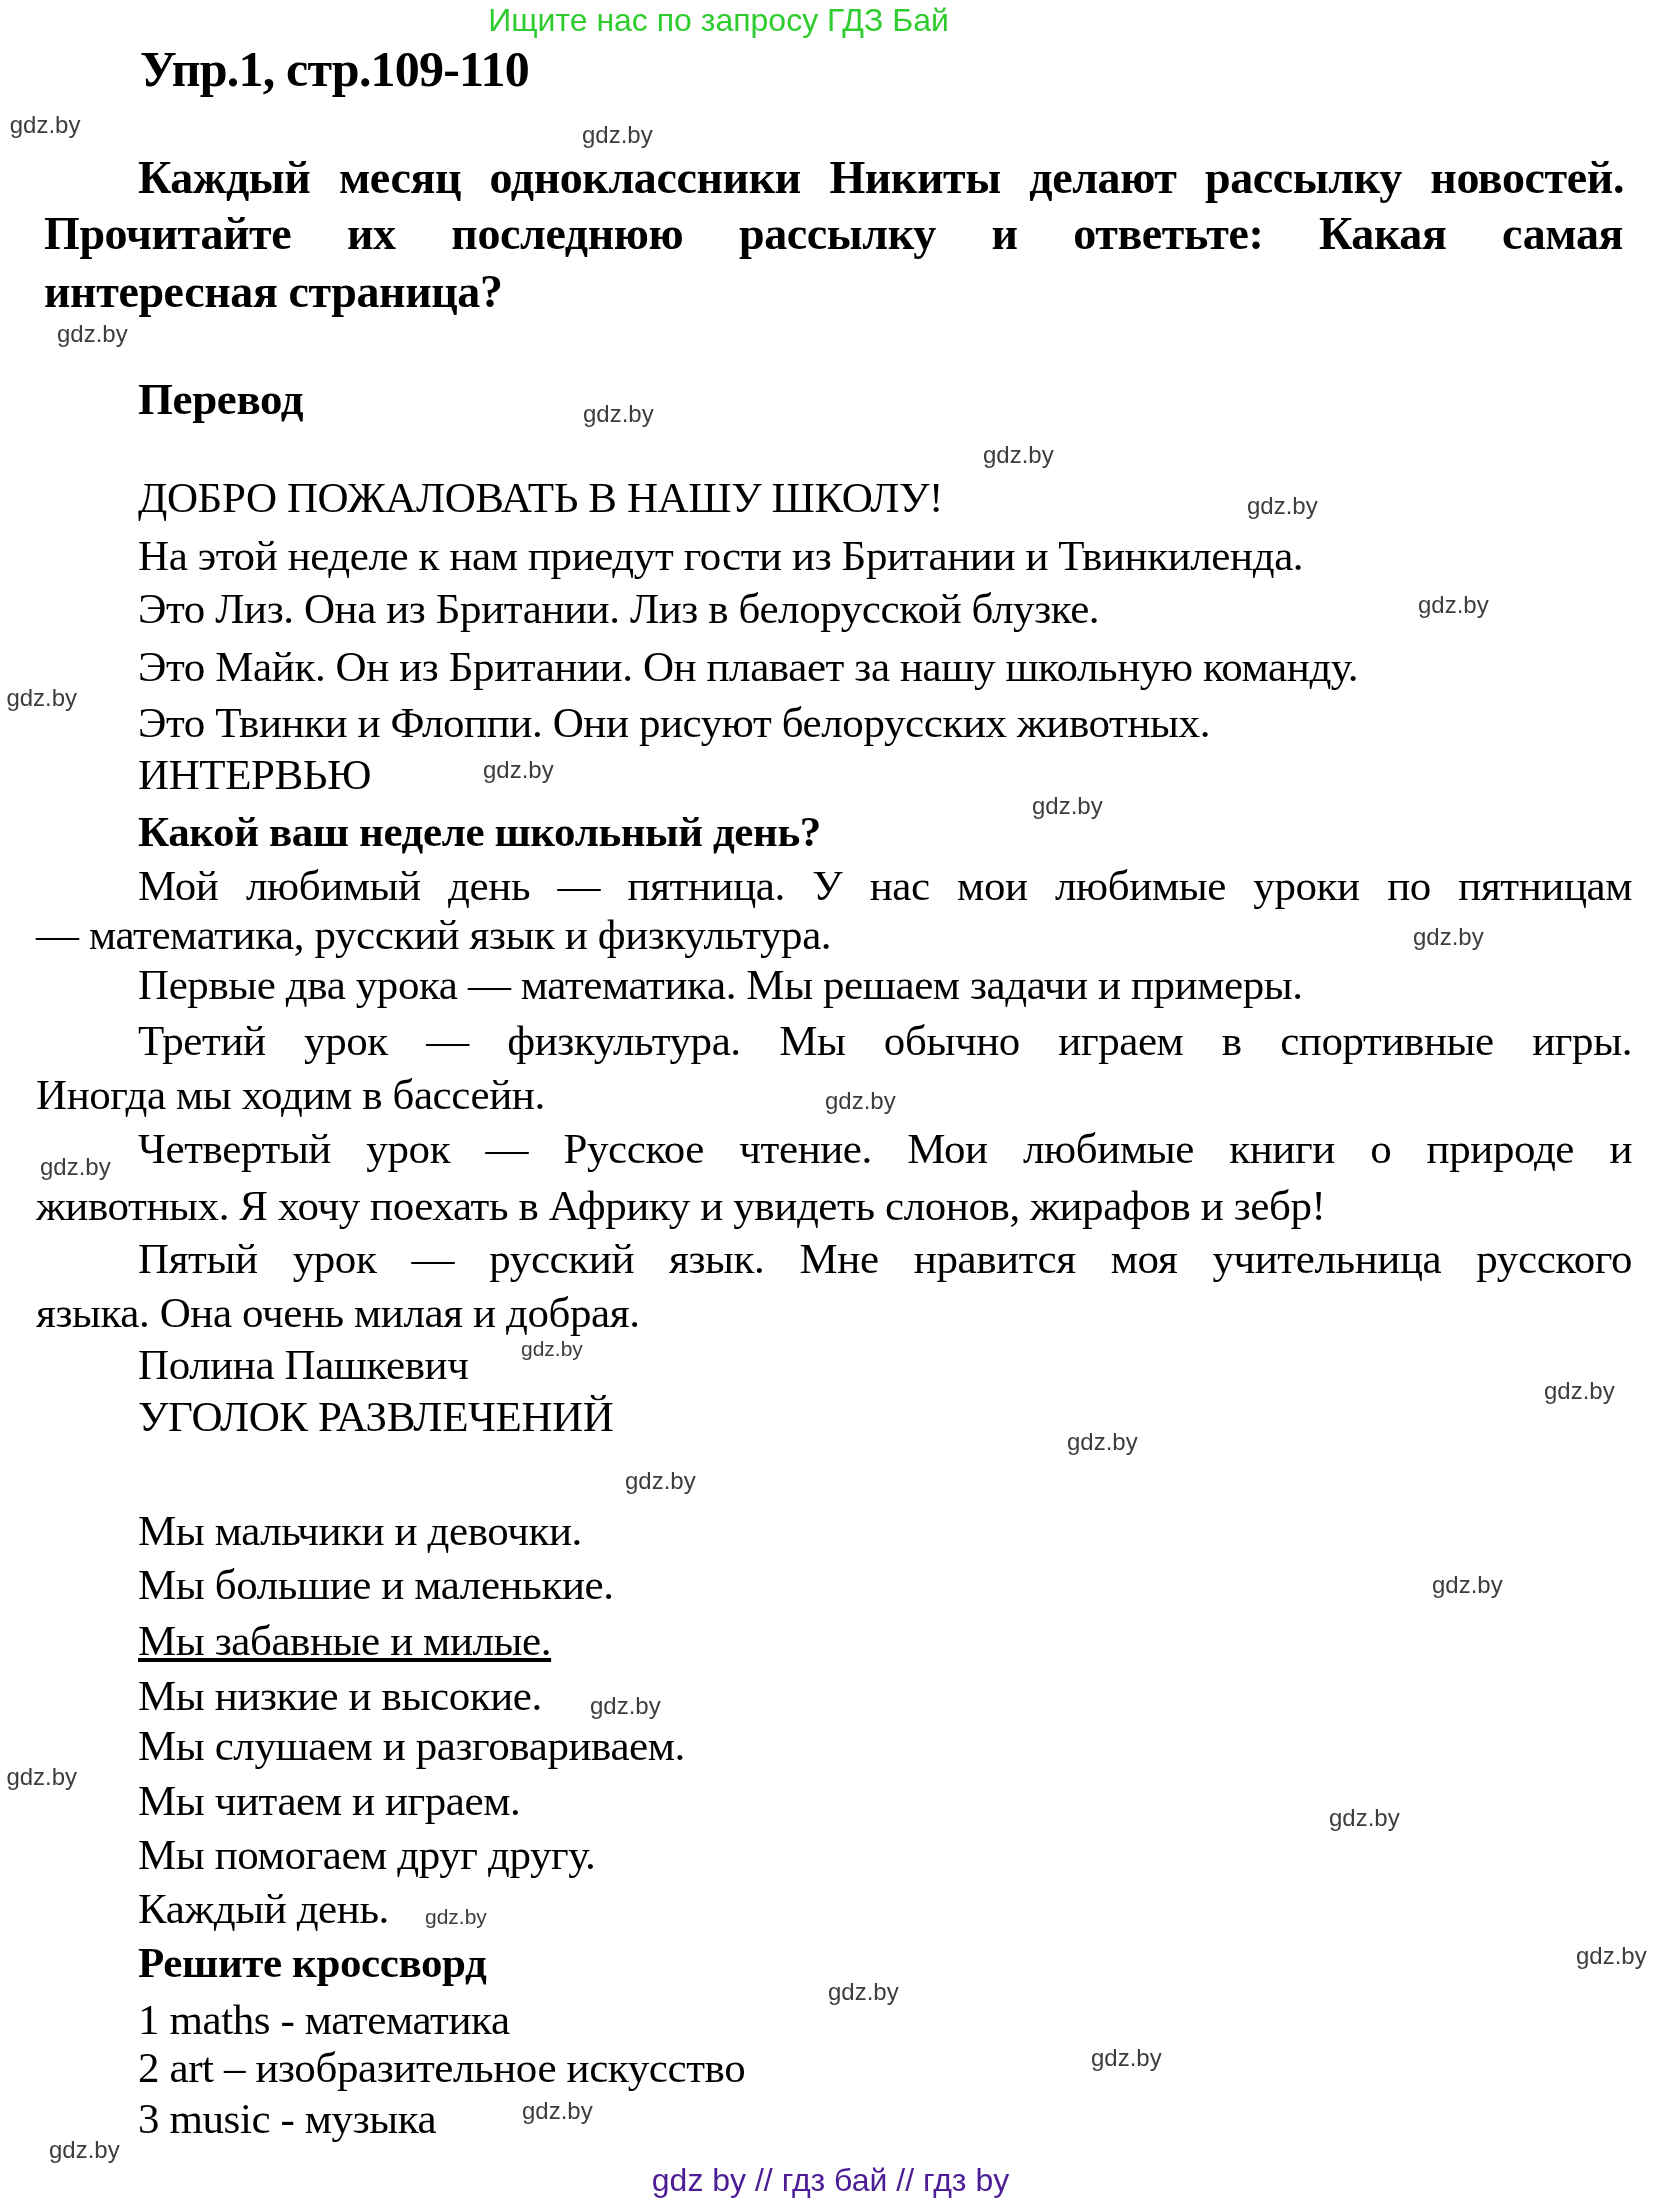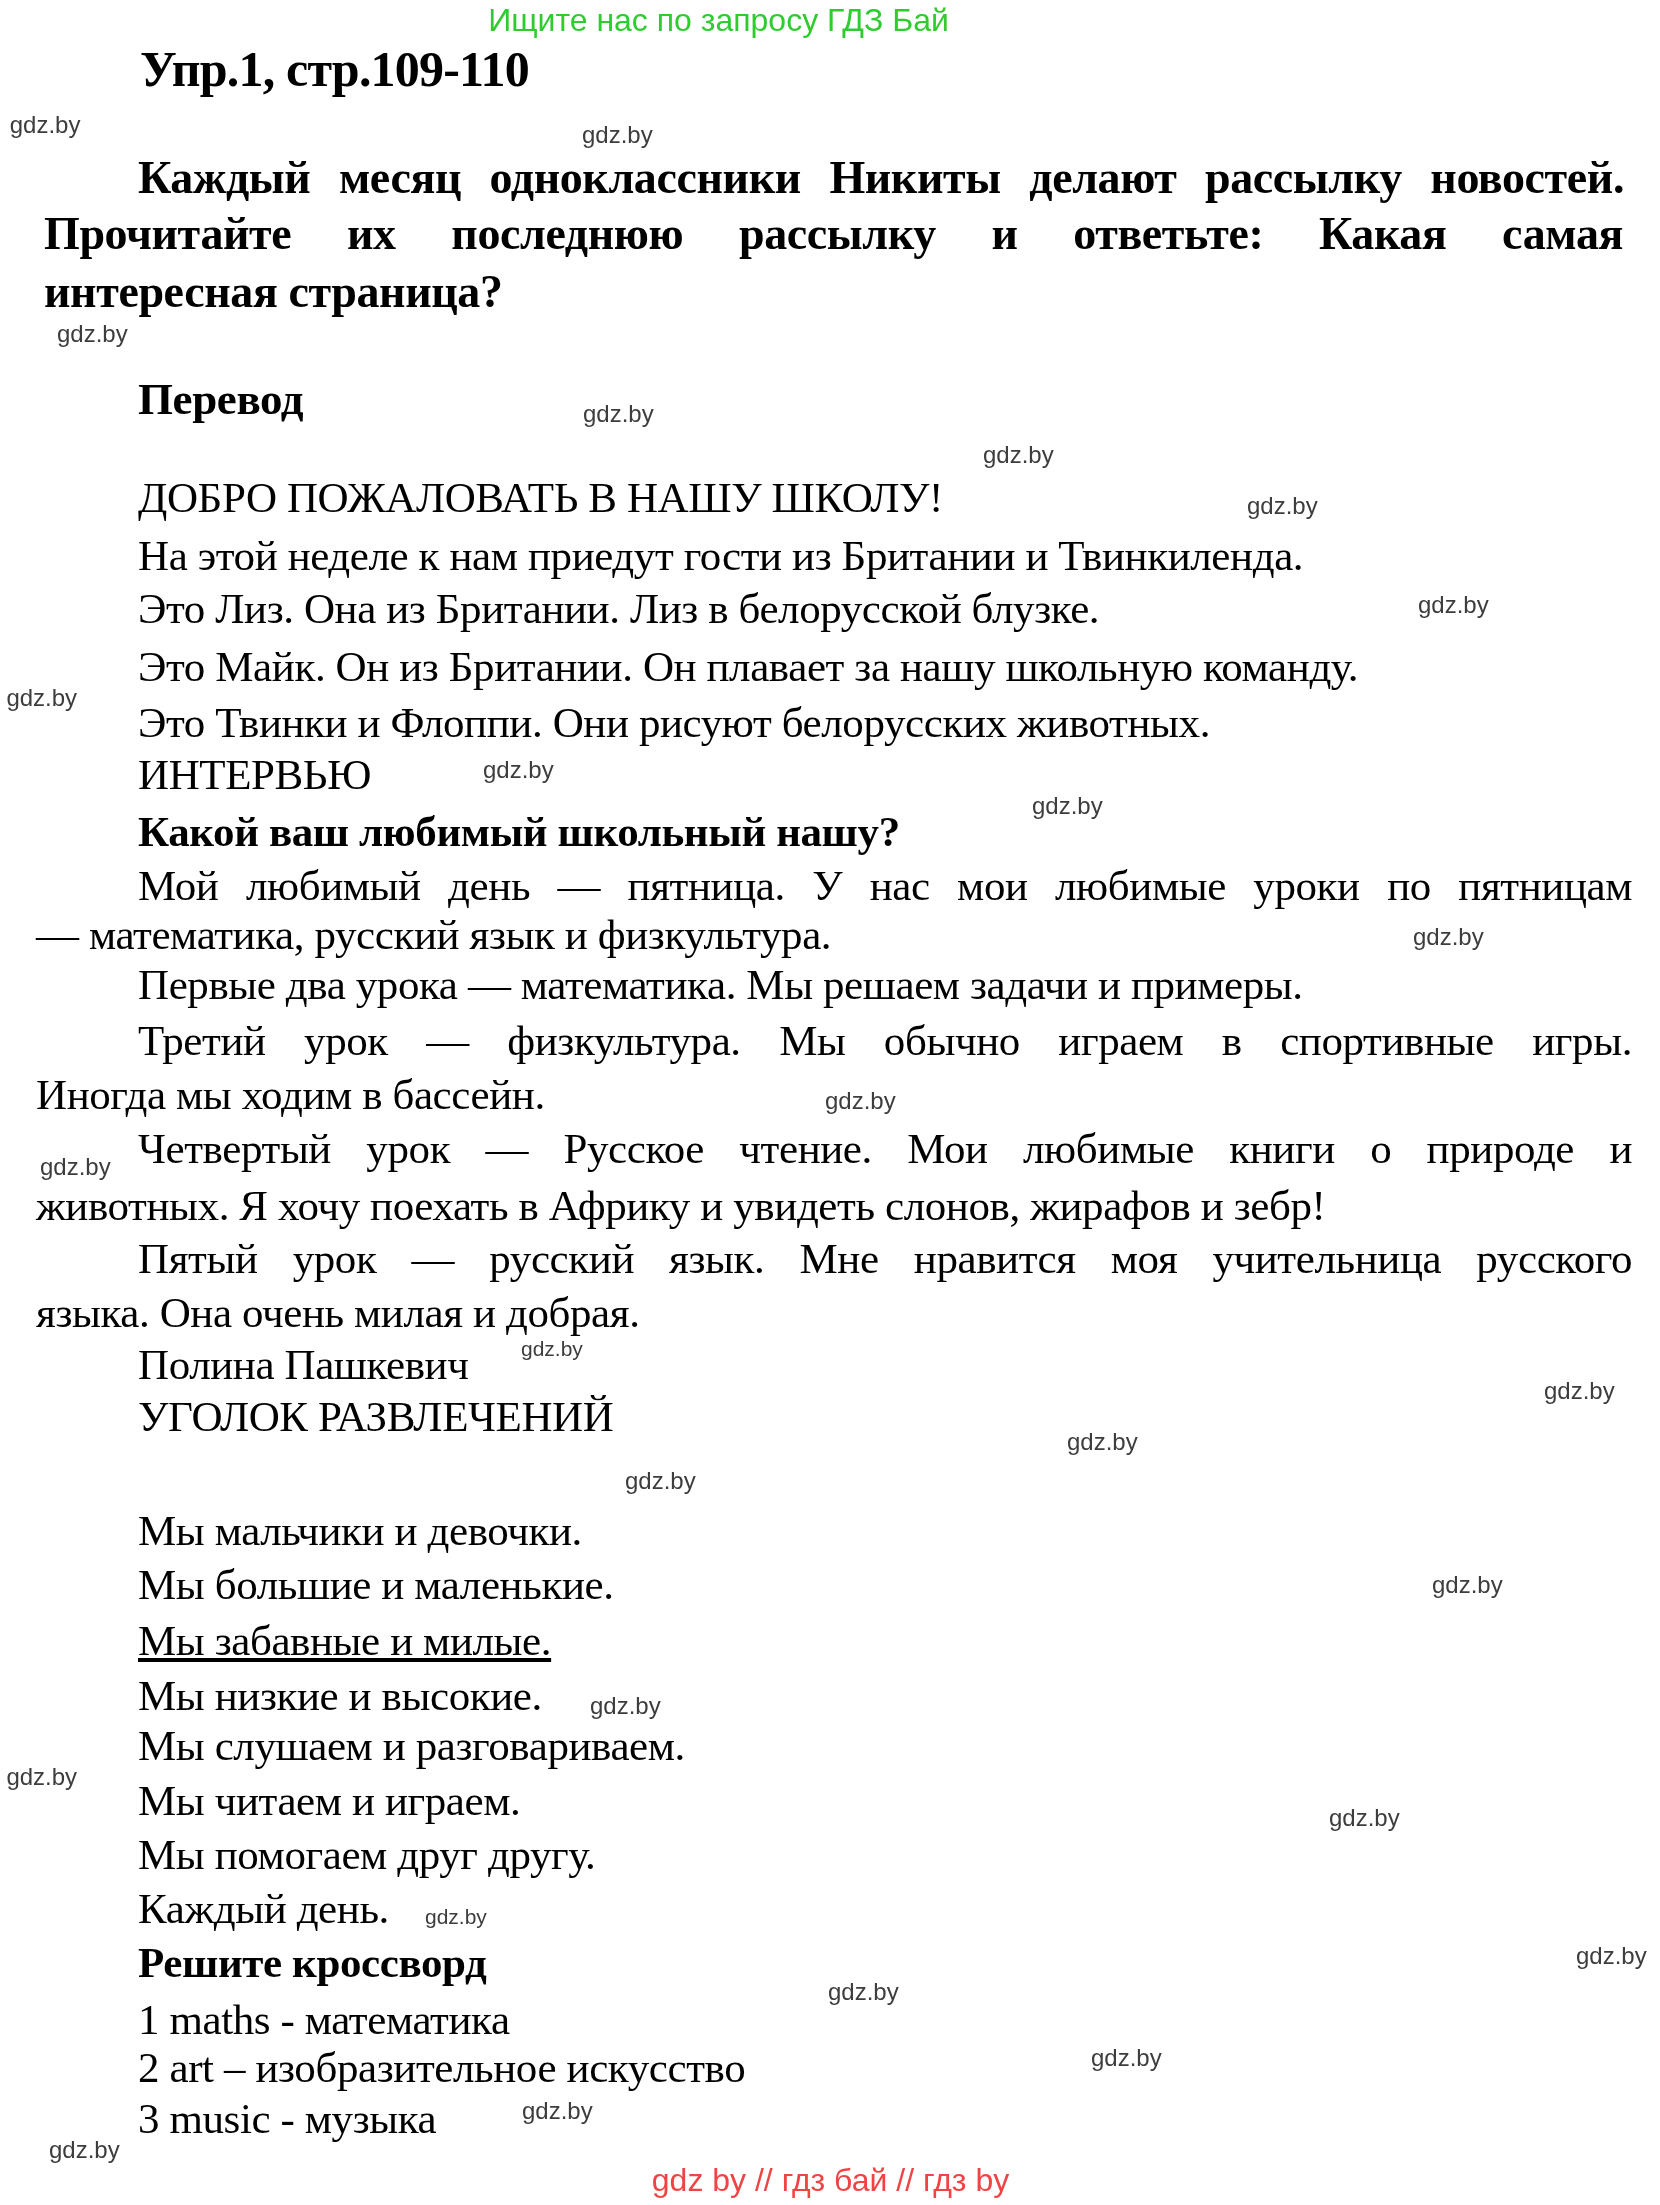--- a/index.html
+++ b/index.html
@@ -19,21 +19,21 @@
   .cont{left:36px;}
   .just{white-space:normal;text-align:justify;text-align-last:justify;width:1494px;}
   .justA{white-space:normal;text-align:justify;text-align-last:justify;left:138px;width:1486px;}
   .justB{white-space:normal;text-align:justify;text-align-last:justify;left:44px;width:1579px;}
   .heading{font-size:45px;font-weight:bold;}
   .wm{position:absolute;font-family:"Liberation Sans","DejaVu Sans",sans-serif;
       font-size:24px;color:#3d3d3d;letter-spacing:0;white-space:nowrap;}
   .wm-sm{font-size:21px;}
   .footer{position:absolute;top:2162px;left:0;width:1661px;text-align:center;
           font-family:"Liberation Sans","DejaVu Sans",sans-serif;
-          font-size:32px;color:#ef4444;font-weight:400;}
+          font-size:32px;color:#4c1d95;font-weight:400;}
 </style>
 </head>
 <body>
 
 <div class="page">
 
   <div class="promo">Ищите нас по запросу ГДЗ Бай</div>
 
   <div class="title">Упр.1, стр.109-110</div>
 
@@ -42,21 +42,21 @@
   <div class="line intro justB" style="top:207px;">Прочитайте их последнюю рассылку и ответьте: Какая самая</div>
 
   <div class="line heading ind" style="top:373px;">Перевод</div>
 
   <div class="line ind" style="top:473px;">ДОБРО ПОЖАЛОВАТЬ В НАШУ ШКОЛУ!</div>
   <div class="line ind" style="top:531px;">На этой неделе к нам приедут гости из Британии и Твинкиленда.</div>
   <div class="line ind" style="top:584px;">Это Лиз. Она из Британии. Лиз в белорусской блузке.</div>
   <div class="line ind" style="top:642px;">Это Майк. Он из Британии. Он плавает за нашу школьную команду.</div>
   <div class="line ind" style="top:698px;">Это Твинки и Флоппи. Они рисуют белорусских животных.</div>
   <div class="line ind" style="top:750px;">ИНТЕРВЬЮ</div>
-  <div class="line ind b" style="top:807px;">Какой ваш любимый школьный нашу?</div>
+  <div class="line ind b" style="top:807px;">Какой ваш неделе школьный день?</div>
   <div class="line ind just" style="top:861px;">Мой любимый день — пятница. У нас мои любимые уроки по пятницам</div>
   <div class="line cont" style="top:910px;">— математика, русский язык и физкультура.</div>
   <div class="line ind" style="top:960px;">Первые два урока — математика. Мы решаем задачи и примеры.</div>
   <div class="line ind just" style="top:1016px;">Третий урок — физкультура. Мы обычно играем в спортивные игры.</div>
   <div class="line cont" style="top:1070px;">Иногда мы ходим в бассейн.</div>
   <div class="line ind just" style="top:1124px;">Четвертый урок — Русское чтение. Мои любимые книги о природе и</div>
   <div class="line cont" style="top:1181px;">животных. Я хочу поехать в Африку и увидеть слонов, жирафов и зебр!</div>
   <div class="line ind just" style="top:1234px;">Пятый урок — русский язык. Мне нравится моя учительница русского</div>
   <div class="line cont" style="top:1288px;">языка. Она очень милая и добрая.</div>
   <div class="line ind" style="top:1340px;">Полина Пашкевич</div>

